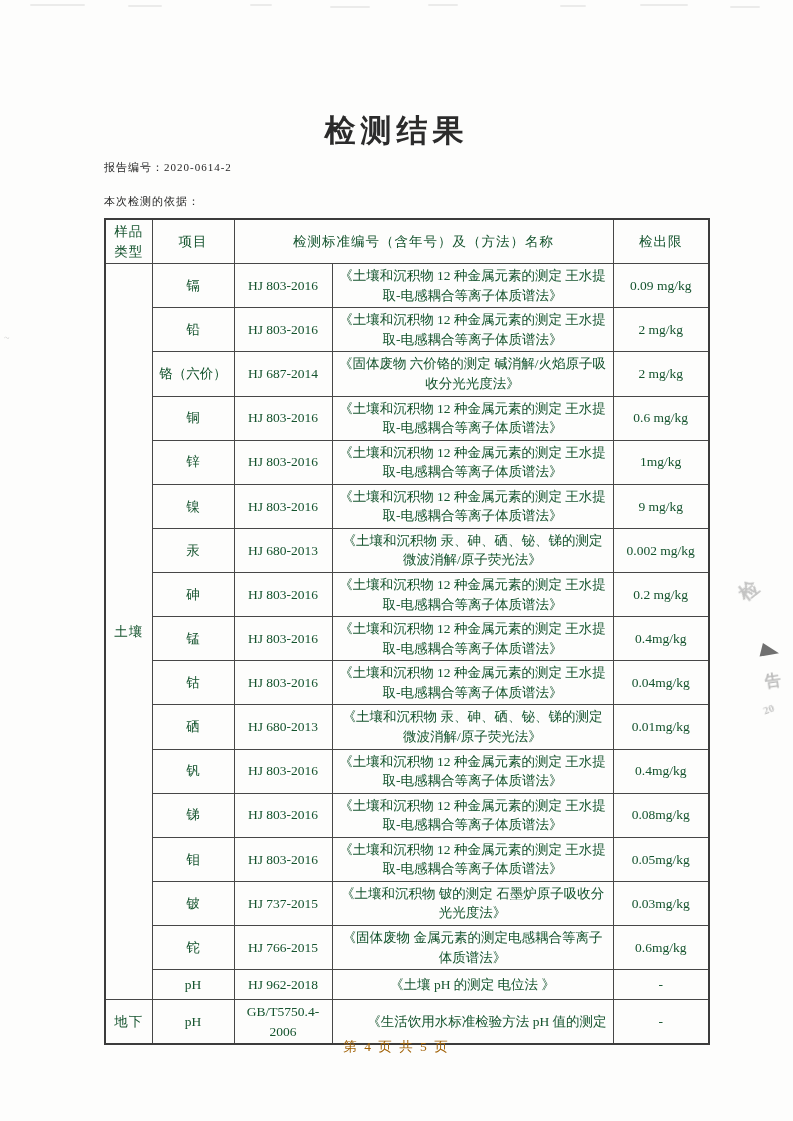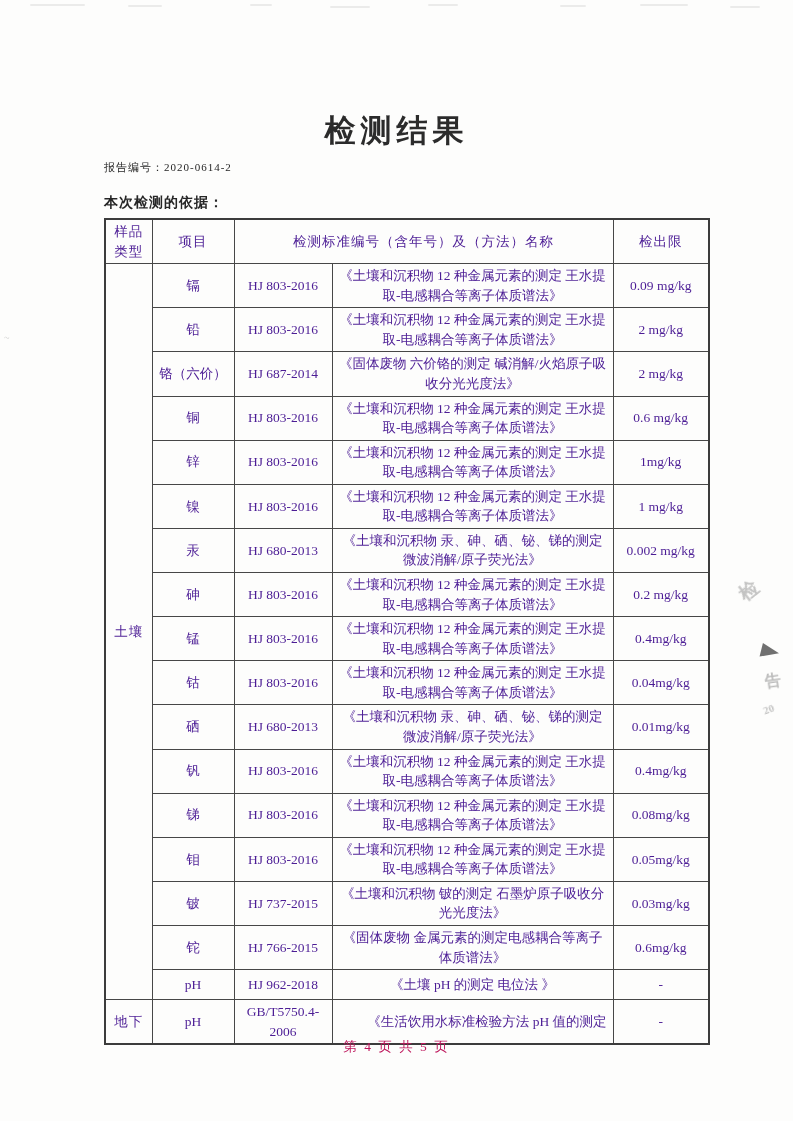--- a/index.html
+++ b/index.html
@@ -10,42 +10,42 @@
   }
   .page-title{
     position:absolute;top:110px;left:0;width:100%;
     text-align:center;font-size:31px;font-weight:600;letter-spacing:5px;
     color:#2b2b2b;
   }
   .report-line{
     position:absolute;top:160px;left:104px;font-size:11px;letter-spacing:1px;
   }
   .basis-line{
-    position:absolute;top:194px;left:104px;font-size:14px;font-weight:bold;letter-spacing:1px;
+    position:absolute;top:194px;left:104px;font-size:11px;font-weight:normal;letter-spacing:1px;
   }
   table.std{
     position:absolute;top:218px;left:104px;width:604px;
     border-collapse:collapse;table-layout:fixed;
-    font-size:13.5px;color:#4c1d95;
+    font-size:13.5px;color:#14532d;
     border:2px solid #3c3c3c;
   }
   table.std th,table.std td{
     border:1px solid #474747;
     padding:2px 6px;text-align:center;vertical-align:middle;
     line-height:1.45;overflow:hidden;
   }
   table.std thead tr{height:44px;}
   table.std th{font-weight:normal;letter-spacing:1px;}
   th.h-sample{white-space:pre-line;letter-spacing:0;}
   td.c-method{text-align:left;padding:2px 11px 2px 8px;}
   td.c-method.center{text-align:right;}
   td.c-sample{letter-spacing:1px;}
   .page-footer{
     position:absolute;top:1038px;left:0;width:100%;
-    text-align:center;font-size:13.5px;letter-spacing:2px;color:#be185d;
+    text-align:center;font-size:13.5px;letter-spacing:2px;color:#a16207;
   }
   
   .noise{position:absolute;background:#9a9a9a;opacity:.18;border-radius:1px;}
   
   .stamp{position:absolute;top:563px;right:0;width:68px;height:165px;pointer-events:none;}
   .stamp .frag{position:absolute;color:#7d7d7d;font-weight:bold;}
   .stamp .f-top{top:14px;left:14px;font-size:19px;opacity:.45;transform:rotate(-38deg);letter-spacing:3px;filter:blur(.4px);}
   .stamp .wedge{
     position:absolute;top:82px;left:36px;width:0;height:0;opacity:.8;
     border-left:18px solid #4c4c4c;border-top:6px solid transparent;border-bottom:8px solid transparent;
@@ -120,21 +120,21 @@
       <tr style="height: 43px;">
         <td class="c-item">锌</td>
         <td class="c-std">HJ 803-2016</td>
         <td class="c-method">《土壤和沉积物 12 种金属元素的测定 王水提取-电感耦合等离子体质谱法》</td>
         <td class="c-limit">1mg/kg</td>
       </tr>
       <tr style="height: 43px;">
         <td class="c-item">镍</td>
         <td class="c-std">HJ 803-2016</td>
         <td class="c-method">《土壤和沉积物 12 种金属元素的测定 王水提取-电感耦合等离子体质谱法》</td>
-        <td class="c-limit">1 mg/kg</td>
+        <td class="c-limit">9 mg/kg</td>
       </tr>
       <tr style="height: 43px;">
         <td class="c-item">汞</td>
         <td class="c-std">HJ 680-2013</td>
         <td class="c-method">《土壤和沉积物 汞、砷、硒、铋、锑的测定 微波消解/原子荧光法》</td>
         <td class="c-limit">0.002 mg/kg</td>
       </tr>
       <tr style="height: 43px;">
         <td class="c-item">砷</td>
         <td class="c-std">HJ 803-2016</td>

